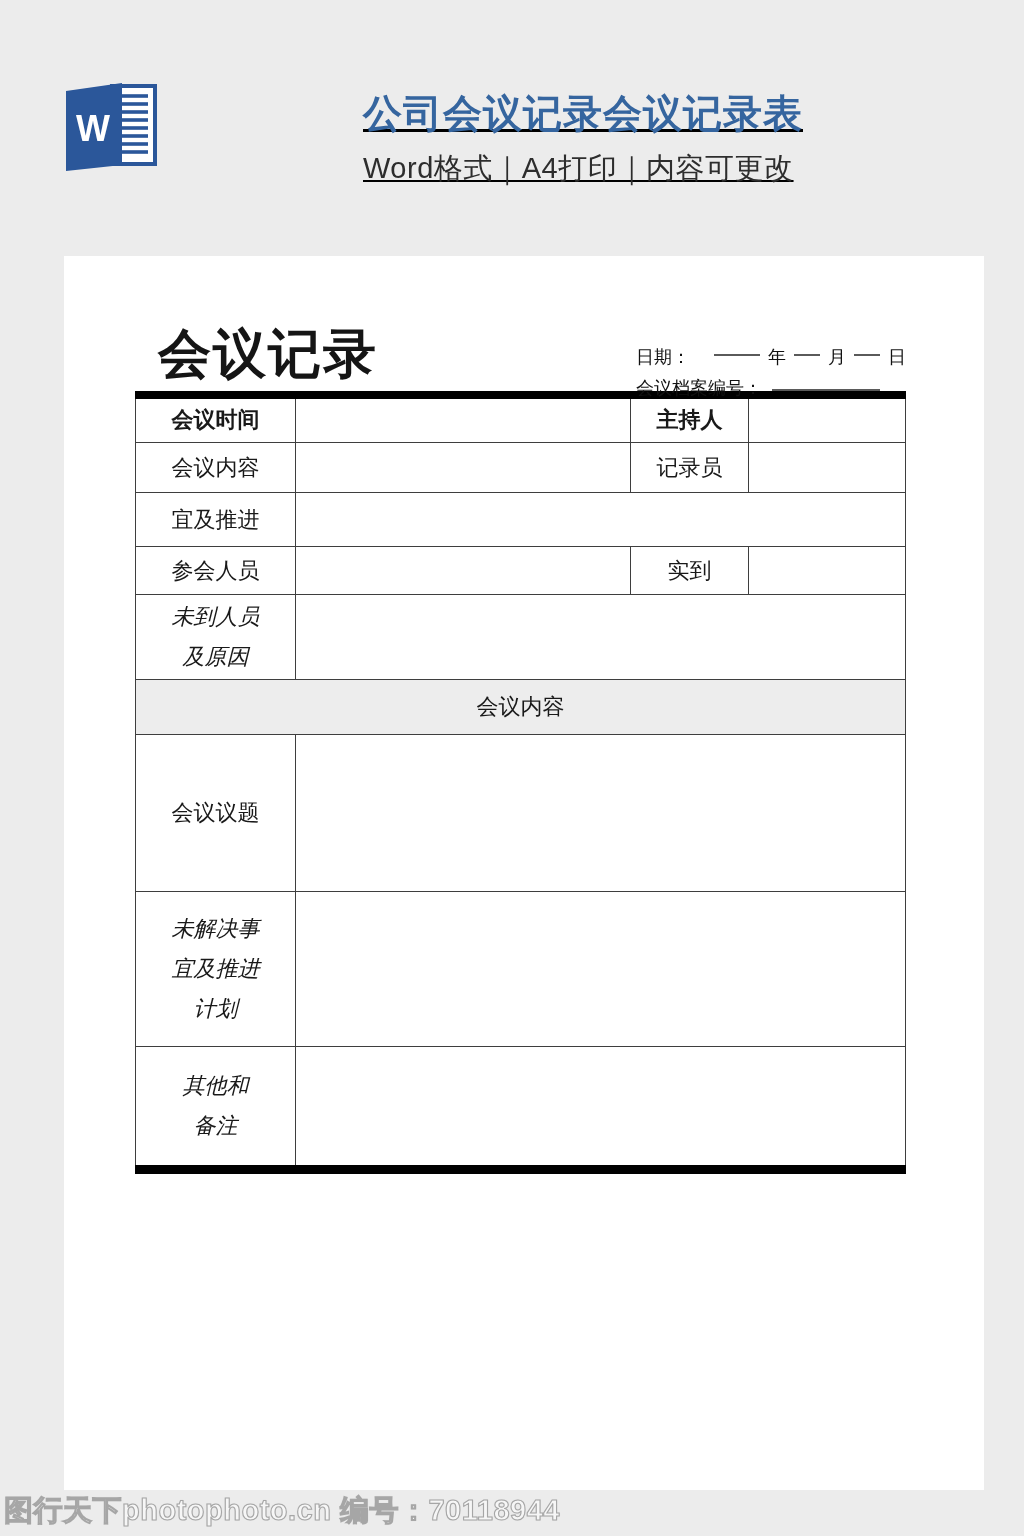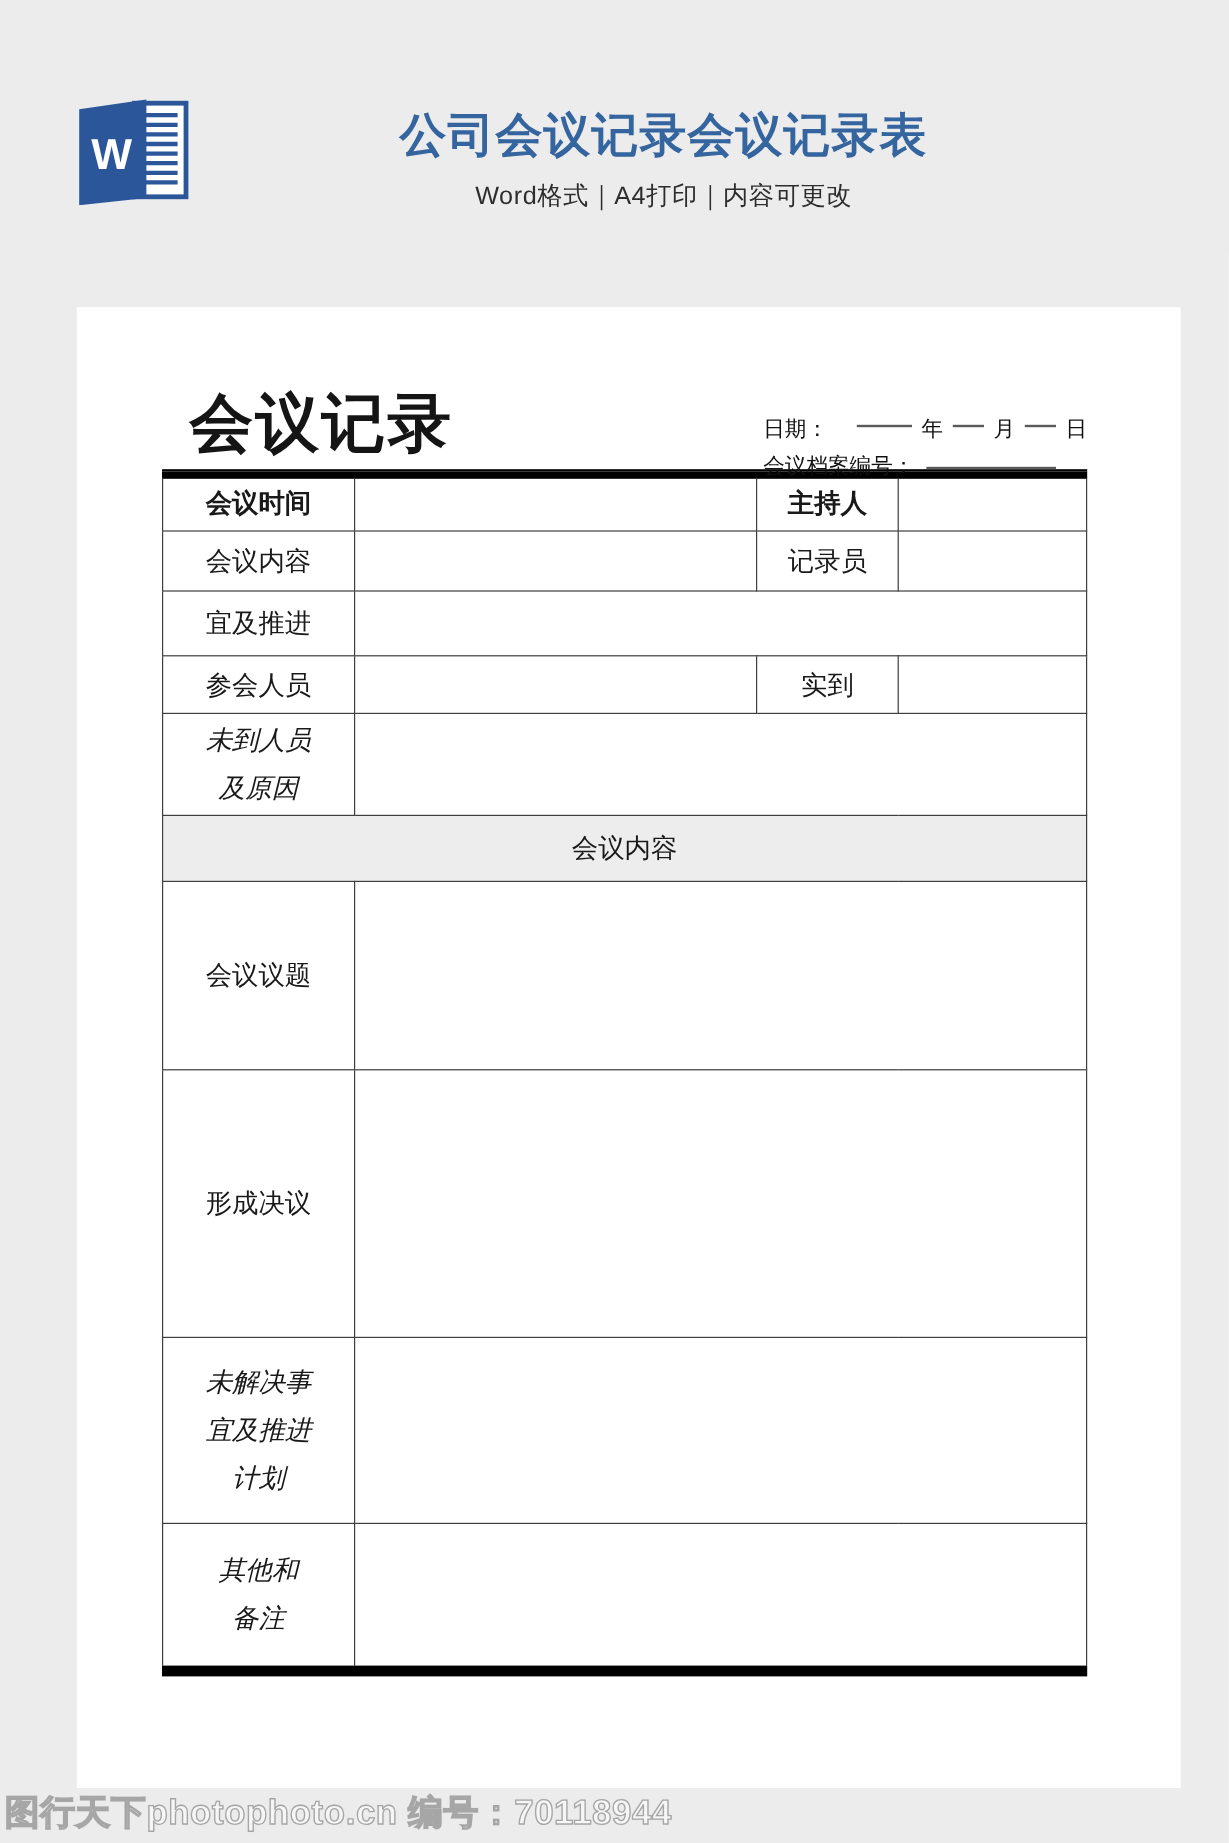--- a/index.html
+++ b/index.html
@@ -9,28 +9,28 @@
     background:#ececec;
     position:relative;
     font-family:"Liberation Sans","DejaVu Sans",sans-serif;
     overflow:hidden;
   }
 
   
   .top-header { position:absolute; left:0; top:0; width:1024px; height:256px; }
   .word-icon { position:absolute; left:62px; top:79px; width:98px; height:92px; }
   .header-text {
-    position:absolute; left:553px; top:92px; transform:translateX(-50%);
-    text-align:center; white-space:nowrap;
+    position:absolute; left:583px; top:92px; transform:translateX(-50%);
+    text-align:left; white-space:nowrap;text-decoration:underline;
   }
   .header-title {
     font-size:39px; font-weight:700; color:#35659f; letter-spacing:1px; line-height:1.15;
   }
   .header-subtitle {
-    margin-top:12px; font-size:21px; font-weight:500; color:#2d2d2d; letter-spacing:0.5px;
+    margin-top:12px; font-size:29px; font-weight:500; color:#2d2d2d; letter-spacing:0.5px;
   }
 
   
   .page {
     position:absolute; left:64px; top:256px;
     width:920px; height:1234px; background:#ffffff;
   }
   .page-inner { position:relative; padding:0 78px 0 71px; }
 
   .title-row {
@@ -164,24 +164,20 @@
 及原因</td>
         <td colspan="3"></td>
       </tr>
       <tr style="height:55px" class="section-row">
         <td colspan="4">会议内容</td>
       </tr>
       <tr style="height:157px">
         <td class="pad18">会议议题</td>
         <td colspan="3"></td>
       </tr>
-      <tr style="height:223px">
-        <td class="pad28">形成决议</td>
-        <td colspan="3"></td>
-      </tr>
       <tr style="height:155px">
         <td class="multiline">未解决事
 宜及推进
 计划</td>
         <td colspan="3"></td>
       </tr>
       <tr style="height:118px">
         <td class="multiline">其他和
 备注</td>
         <td colspan="3"></td>

